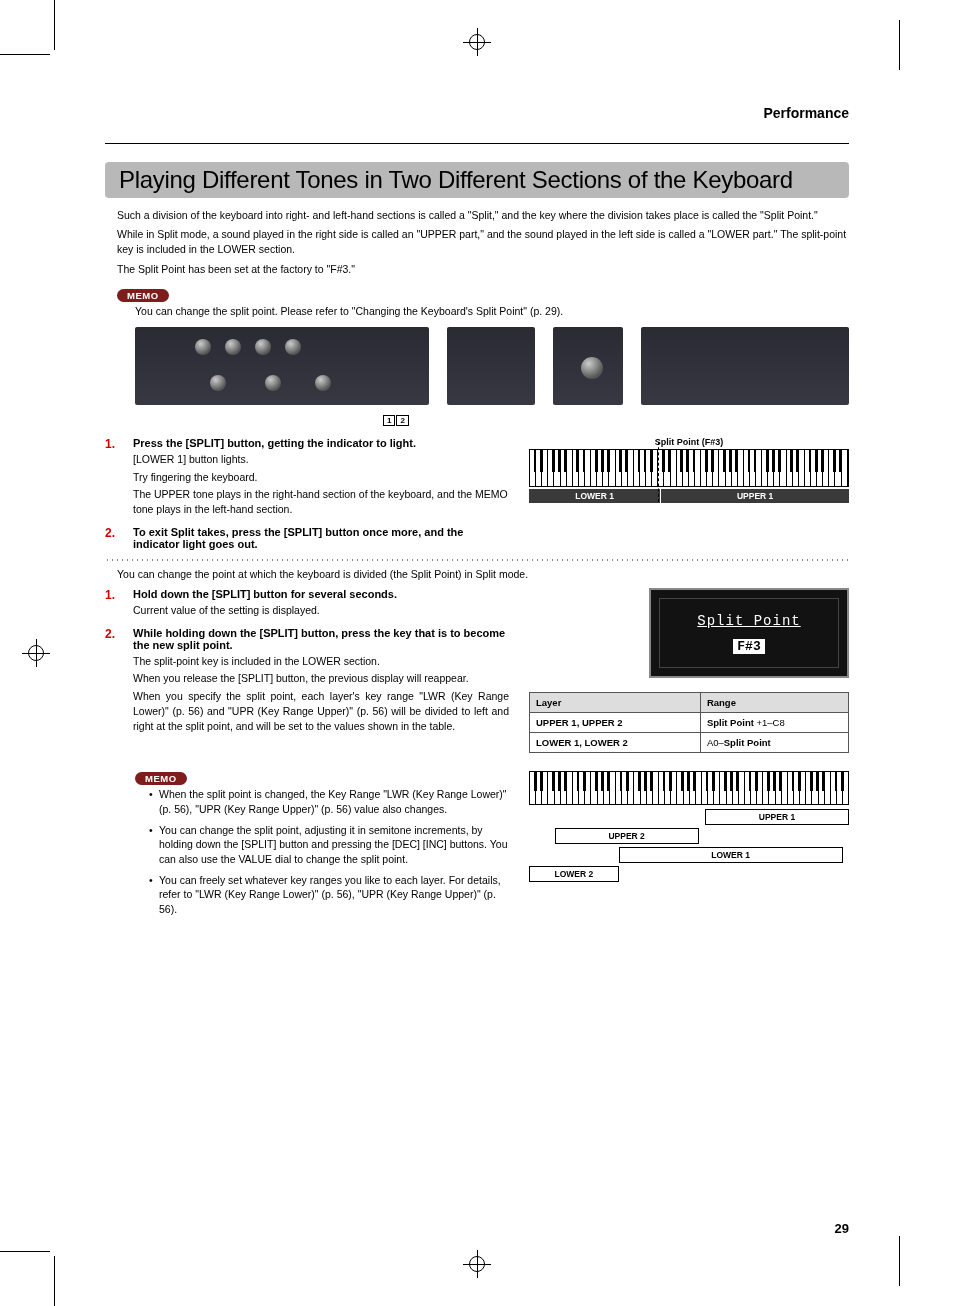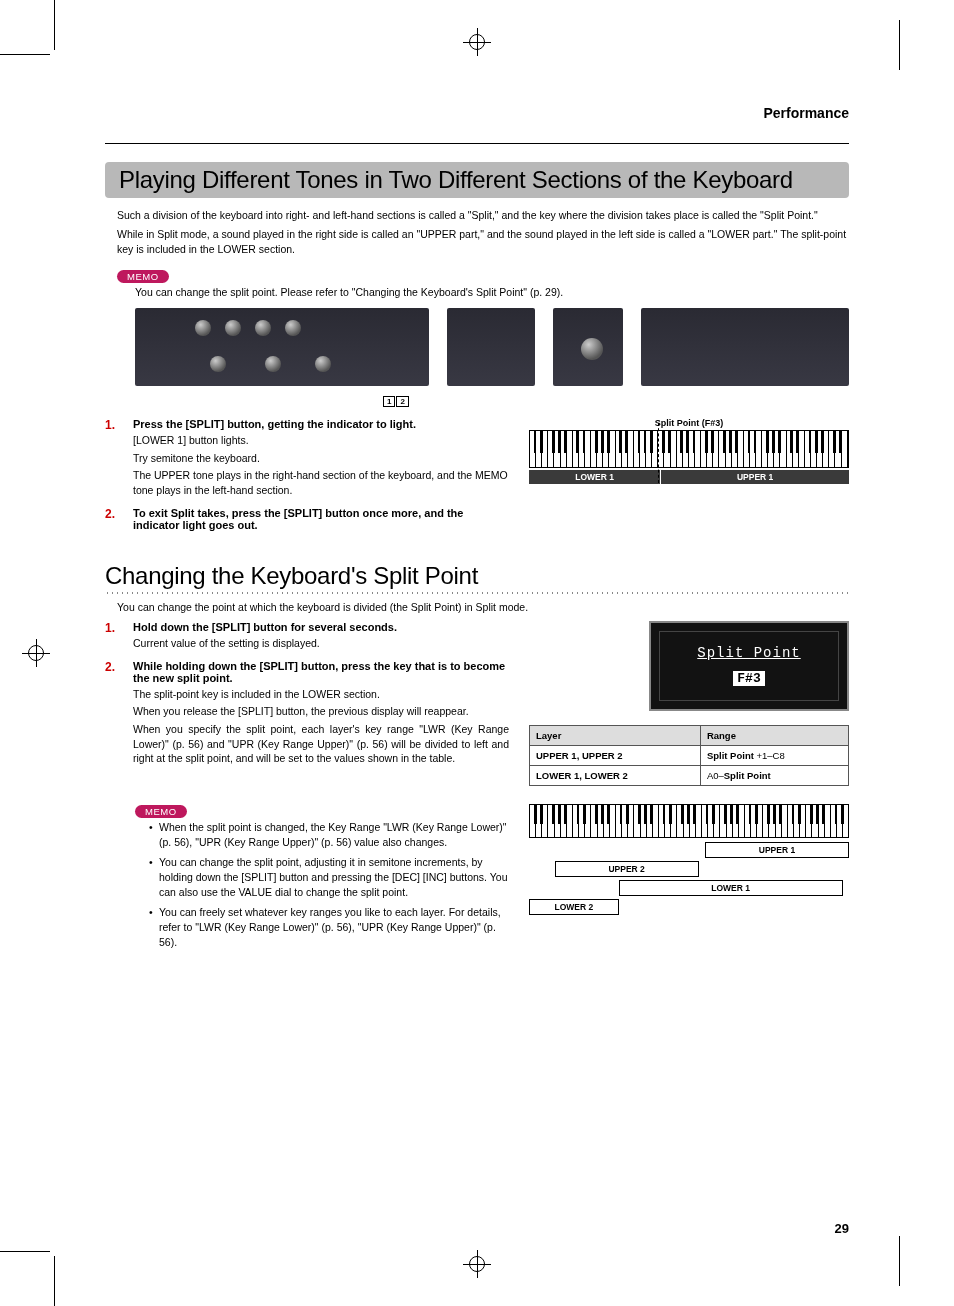--- a/index.html
+++ b/index.html
@@ -41,24 +41,24 @@
     font-family: "Myriad Pro","Helvetica Neue Condensed",Arial,sans-serif;
     font-stretch: condensed;
     font-size: 24px;
     font-weight: 500;
     letter-spacing: -0.3px;
   }
   .body-indent { margin-left: 12px; }
   p { font-size: 10.5px; line-height: 1.45; margin-bottom: 4px; }
   .memo-badge {
     display: inline-block;
-    background: #be185d;
+    background: #7f1d1d;
     color: #fff;
     font-size: 9.5px;
-    font-weight: normal;
+    font-weight: bold;
     padding: 1px 10px;
     border-radius: 9px;
     margin: 8px 0 2px 0;
     letter-spacing: 0.5px;
   }
   .memo-text { margin-left: 18px; }
 
   .panel-img {
     margin: 8px 0 4px 30px;
     display: flex;
@@ -183,20 +183,21 @@
 <div class="page">
   <div class="section-label">Performance</div>
   <div class="header-line"></div>
 
   <div class="h1-bar">
     <h1>Playing Different Tones in Two Different Sections of the Keyboard</h1>
   </div>
   <div class="body-indent">
     <p>Such a division of the keyboard into right- and left-hand sections is called a "Split," and the key where the division takes place is called the "Split Point."</p>
     <p>While in Split mode, a sound played in the right side is called an "UPPER part," and the sound played in the left side is called a "LOWER part." The split-point key is included in the LOWER section.</p>
+    <p>The Split Point has been set at the factory to "F#3."</p>
     <div class="memo-badge">MEMO</div>
     <p class="memo-text">You can change the split point. Please refer to "Changing the Keyboard's Split Point" (p. 29).</p>
   </div>
 
   <div class="panel-img">
     <div class="panel-box panel-left">
       <div class="knob" style="top:12px; left:60px;"></div>
       <div class="knob" style="top:12px; left:90px;"></div>
       <div class="knob" style="top:12px; left:120px;"></div>
       <div class="knob" style="top:12px; left:150px;"></div>
@@ -215,21 +216,21 @@
   </div>
 
   <div class="two-col">
     <div class="col-left">
       <ol class="steps">
         <li>
           <div class="step-num">1.</div>
           <div class="step-body">
             <div class="step-title">Press the [SPLIT] button, getting the indicator to light.</div>
             <div class="step-sub">[LOWER 1] button lights.</div>
-            <div class="step-sub">Try semitone the keyboard.</div>
+            <div class="step-sub">Try fingering the keyboard.</div>
             <div class="step-sub">The UPPER tone plays in the right-hand section of the keyboard, and the MEMO tone plays in the left-hand section.</div>
           </div>
         </li>
         <li>
           <div class="step-num">2.</div>
           <div class="step-body">
             <div class="step-title">To exit Split takes, press the [SPLIT] button once more, and the indicator light goes out.</div>
           </div>
         </li>
       </ol>
@@ -367,21 +368,20 @@
             <div class="kbd-split-line" style="left: 40.3846%;"></div>
           </div>
         <div class="kbd-labels">
           <div class="kbd-label" style="flex:0 0 41%;">LOWER 1</div>
           <div class="kbd-label" style="flex:1;">UPPER 1</div>
         </div>
       </div>
     </div>
   </div>
 
-  <h2 class="subhead">Changing the Keyboard's Split Point</h2>
   <div class="dotted"></div>
   <div class="body-indent">
     <p>You can change the point at which the keyboard is divided (the Split Point) in Split mode.</p>
   </div>
 
   <div class="two-col" style="margin-top:6px;">
     <div class="col-left">
       <ol class="steps">
         <li>
           <div class="step-num">1.</div>

